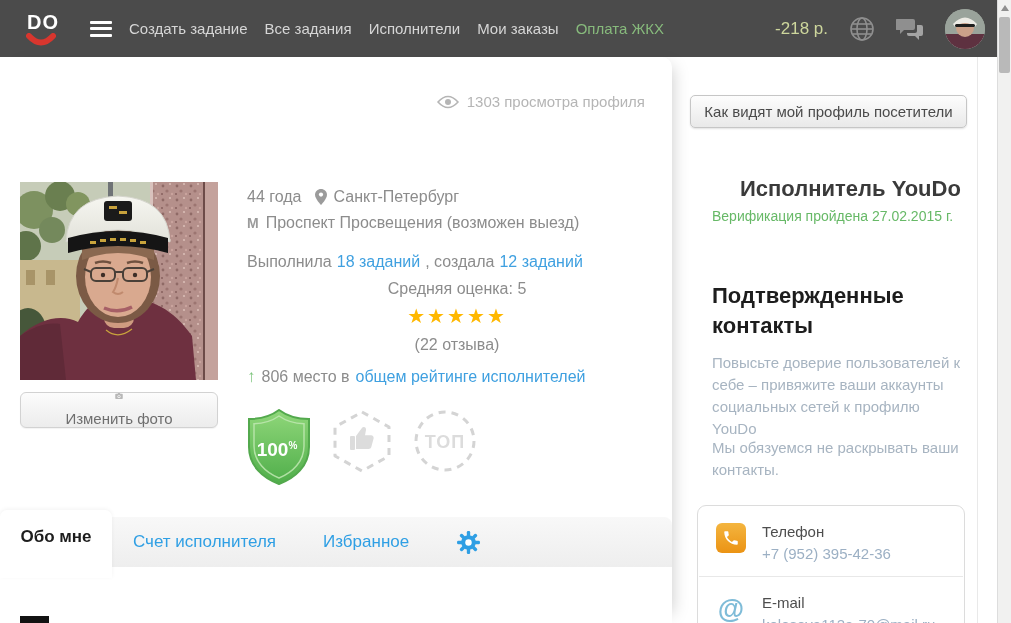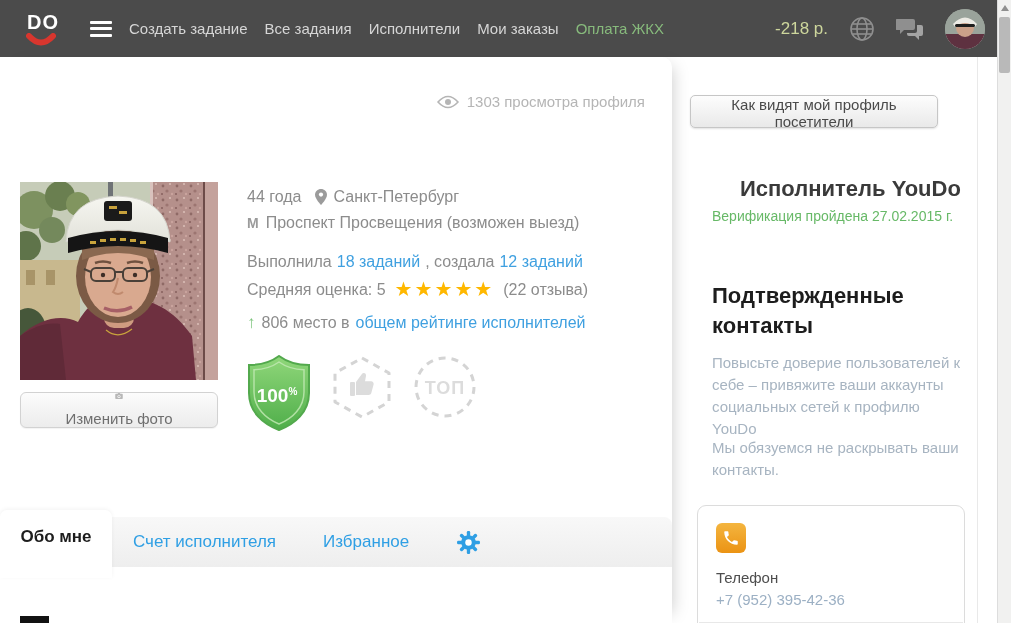--- a/index.html
+++ b/index.html
@@ -51,33 +51,33 @@
             font-size:17px; color:#2f9fe4; }
   .tabbar span { cursor:pointer; }
   .tab-active { position:absolute; left:0; top:510px; width:112px; height:68px; background:#fff;
                 border-radius:7px 7px 0 0; display:flex; justify-content:center; padding-top:17px;
                 font-size:17px; font-weight:bold; color:#1d1d1d; cursor:pointer;
                 box-shadow:0 -1px 4px rgba(0,0,0,0.05); }
   .gear { cursor:pointer; display:flex; align-items:center; }
   .next-heading-fragment { position:absolute; left:20px; top:616px; width:29px; height:7px; background:#121212; }
 
   
-  .side-btn { position:absolute; left:690px; top:95px; width:248px; height:33px;
+  .side-btn { position:absolute; left:690px; top:95px; width:277px; height:33px;
               background:linear-gradient(#fdfdfd,#e9e9e9); border:1px solid #c6c6c6; border-radius:5px;
               font-size:15px; color:#4a4a4a; cursor:pointer; box-shadow:0 1px 2px rgba(0,0,0,0.12);
               font-family:"Liberation Sans", sans-serif; }
   .side-title { position:absolute; left:712px; top:176px; font-size:22px; font-weight:bold; color:#3a3a3a;margin-left:28px; }
   .side-verif { position:absolute; left:712px; top:208px; font-size:14px; color:#67b967; }
   .side-contacts-title { position:absolute; left:712px; top:281px; width:240px;
                          font-size:22px; font-weight:bold; color:#1d1d1d; line-height:30px; }
   .side-p { position:absolute; left:712px; width:248px; font-size:15px; line-height:22px; color:#a7b4c1; }
   .p1 { top:352px; } .p2 { top:437px; }
   .contact-card { position:absolute; left:697px; top:505px; width:268px; height:140px;
                   border:1px solid #dcdcdc; border-radius:9px; background:#fff; }
-  .contact-row { display:flex; align-items:flex-start; gap:16px; padding:17px 16px 14px 18px;flex-direction:column; }
+  .contact-row { display:flex; align-items:flex-start; gap:16px; padding:17px 16px 14px 18px; }
   .contact-label { font-size:15px; color:#4e4e4e; }
   .contact-value { font-size:15px; color:#9cb0c4; margin-top:5px; }
   .contact-divider { height:1px; background:#e8e8e8; margin:0 1px; }
   .phone-ic { width:30px; height:30px; border-radius:6px; background:linear-gradient(#f4b53f,#eb9314);
               display:flex; align-items:center; justify-content:center; flex:0 0 auto; }
   .at-ic { width:30px; height:30px; color:#7fbcd8; font-size:27px; font-weight:bold; text-align:center;
            line-height:30px; flex:0 0 auto; }
 
   .v-divider { position:absolute; left:977px; top:57px; width:1px; height:566px; background:#e9e9e9; }
 
@@ -243,21 +243,21 @@
     <div class="info-row" style="margin-bottom:21px;">
       <span class="metro-letter">М</span>
       <span>Проспект Просвещения (возможен выезд)</span>
     </div>
     <div class="info-row" style="margin-bottom:9px; gap:5px;">
       <span>Выполнила</span>
       <a>18 заданий</a>
       <span>, создала</span>
       <a>12 заданий</a>
     </div>
-    <div class="info-row" style="margin-bottom:13px; gap:9px;">
+    <div class="info-row" style="margin-bottom:13px; gap:9px;flex-direction:column;">
       <span>Средняя оценка: 5</span>
       <span class="stars">★★★★★</span>
       <span>(22 отзыва)</span>
     </div>
     <div class="info-row" style="gap:6px;">
       <span class="arrow-up">↑</span>
       <span>806 место в</span>
       <a>общем рейтинге исполнителей</a>
     </div>
     <div class="badges">

